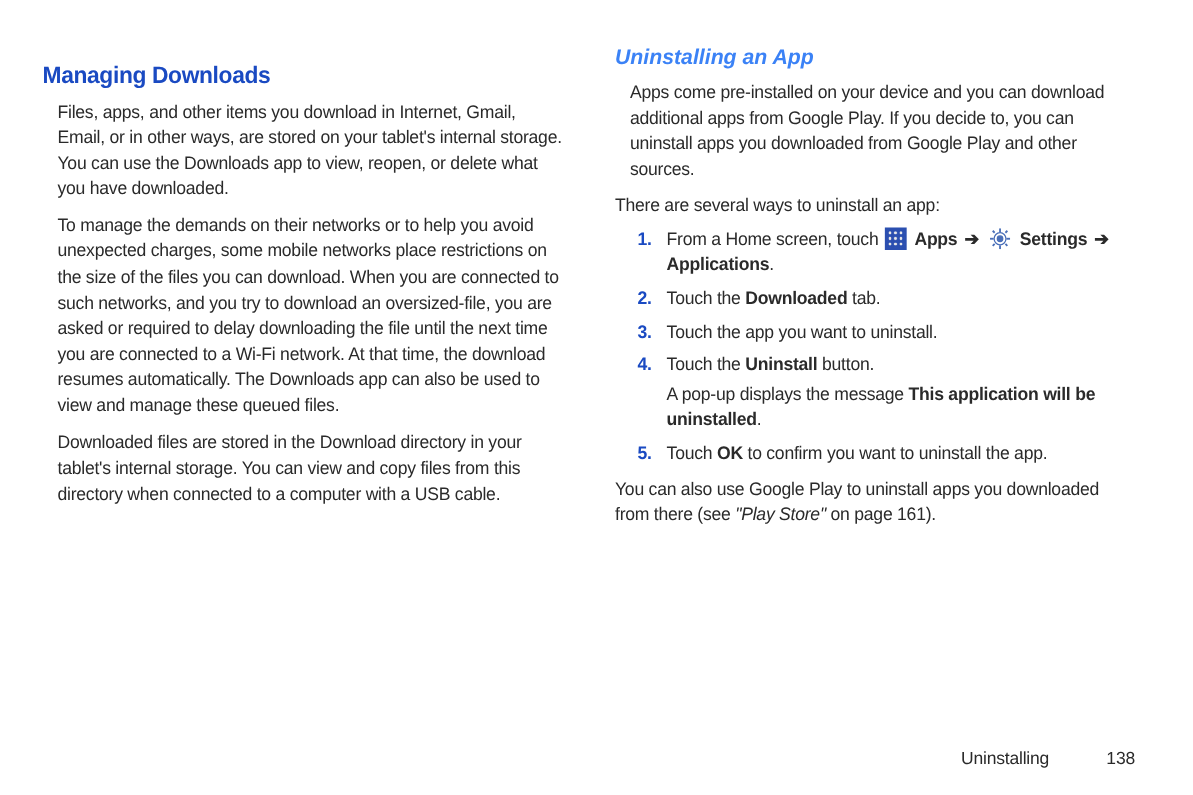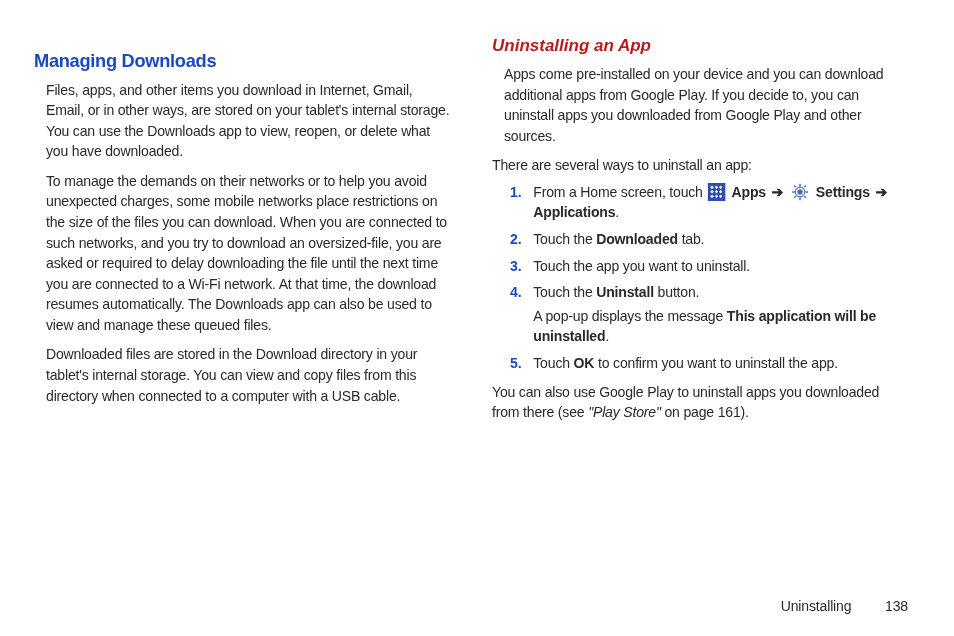--- a/index.html
+++ b/index.html
@@ -24,21 +24,21 @@
     .heading-main {
       color: #1a4ac2;
       font-weight: 900;
       font-size: 19px;
       letter-spacing: -0.3px;
       margin-bottom: 8px;
       transform: scaleX(0.96);
       transform-origin: left;
     }
     .heading-sub {
-      color: #b91c1c;
+      color: #3b82f6;
       font-weight: 700;
       font-style: italic;
       font-size: 17px;
       margin-bottom: 8px;
     }
     .para {
       font-size: 14.5px;
       line-height: 1.42;
       margin-bottom: 9px;
       letter-spacing: -0.2px;
@@ -116,21 +116,21 @@
     .footer {
       position: absolute;
       bottom: 22px;
       right: 46px;
       font-size: 14px;
       letter-spacing: -0.15px;
       color: #2a2a2a;
     }
     .footer .pg {
       display: inline-block;
-      margin-left: 30px;
+      margin-left: 42px;
     }
     .step-sub {
       margin-top: 3px;
     }
   </style>
 </head>
 <body>
 
 <div class="columns">
 

